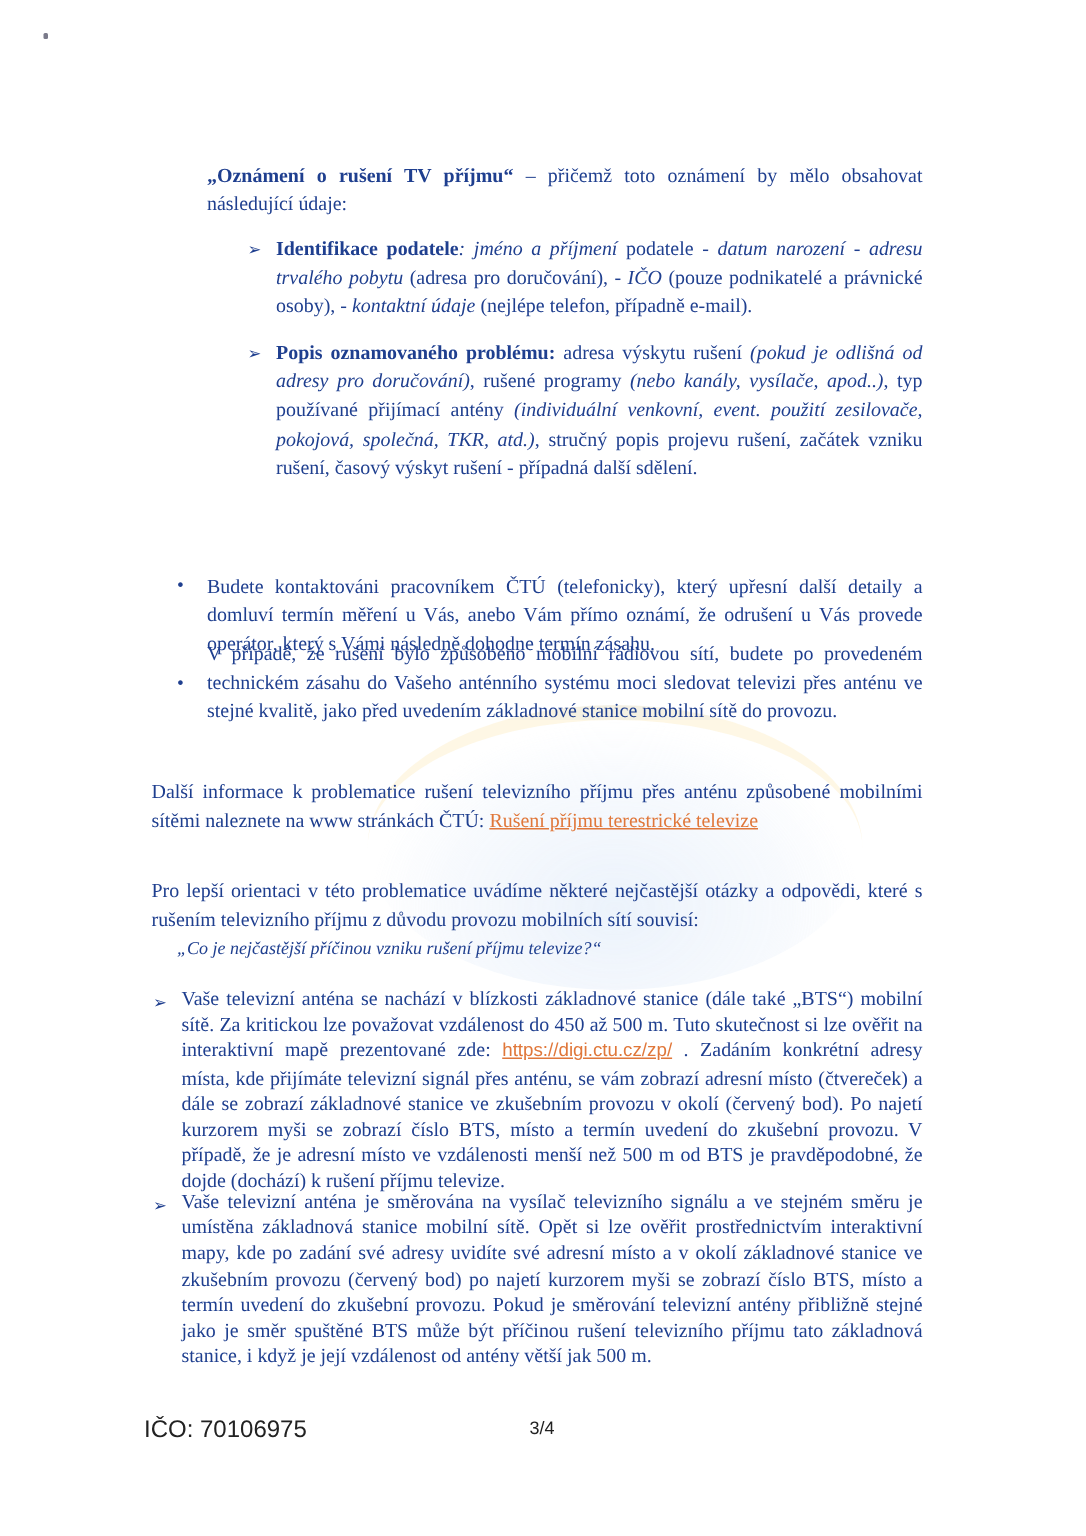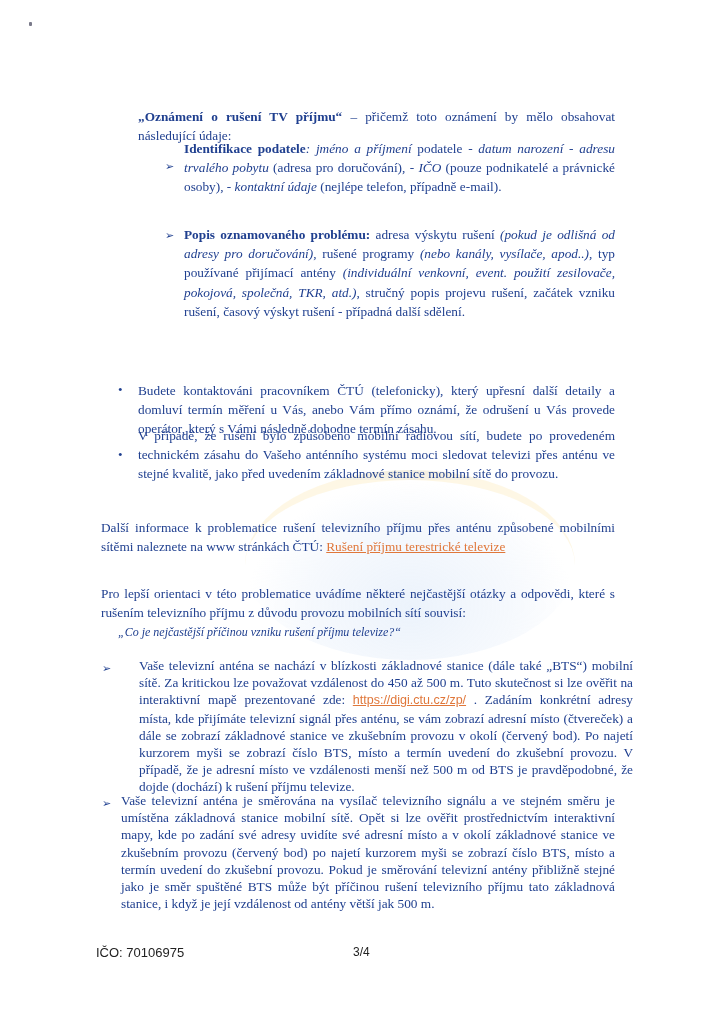--- a/index.html
+++ b/index.html
@@ -18,36 +18,36 @@
   .txt { position: absolute; font-size: 13.3px; line-height: 19.2px; text-align: justify; color: #1f3f8f; }
   .txt b { font-weight: bold; }
   .txt i { font-style: italic; }
   .bullet-arrow { position: absolute; font-size: 11px; color: #1f3f8f; }
   .bullet-dot { position: absolute; font-size: 13px; color: #1f3f8f; }
   .heading { position: absolute; left: 117px; top: 350px; font-size: 18px; font-weight: bold; color: #1f3f8f; white-space: nowrap; }
   .heading .num { display: inline-block; width: 45px; }
   .link { color: #e0773a; text-decoration: underline; }
   .link-sans { color: #e0773a; text-decoration: underline; font-family: "Liberation Sans", sans-serif; font-size: 12.5px; }
   .question { position: absolute; left: 118px; top: 625px; font-size: 12px; font-style: italic; color: #1f3f8f; white-space: nowrap; }
-  .footer-ico { position: absolute; left: 96px; top: 945px; font-family: "Liberation Sans", sans-serif; font-size: 13px; color: #222; }
+  .footer-ico { position: absolute; left: 96px; top: 945px; font-family: "Liberation Sans", sans-serif; font-size: 16px; color: #222; }
   .footer-page { position: absolute; left: 353px; top: 945px; font-family: "Liberation Sans", sans-serif; font-size: 12px; color: #222; }
 </style>
 </head>
 <body>
 
 <div class="page">
   <div class="watermark"></div>
   <div class="speck" style="left:29px;top:22px;"></div>
 
   <div class="txt" style="left:138px;top:107px;width:477px;">
     <b>„Oznámení o rušení TV příjmu“</b><span> – přičemž toto oznámení by mělo obsahovat následující údaje:</span>
   </div>
 
   <span class="bullet-arrow" style="left:165px;top:160px;">➢</span>
-  <div class="txt" style="left:184px;top:139px;width:431px;">
+  <div class="txt" style="left:184px;top:156px;width:431px;">
     <b>Identifikace podatele</b><i>: </i><i>jméno a příjmení</i><span> podatele - </span><i>datum narození - adresu trvalého pobytu</i><span> (adresa pro doručování), - </span><i>IČO</i><span> (pouze podnikatelé a právnické osoby), - </span><i>kontaktní údaje</i><span> (nejlépe telefon, případně e-mail).</span>
   </div>
 
   <span class="bullet-arrow" style="left:165px;top:229px;">➢</span>
   <div class="txt" style="left:184px;top:225px;width:431px;">
     <b>Popis oznamovaného problému:</b><span> adresa výskytu rušení </span><i>(pokud je odlišná od adresy pro doručování)</i><span>, rušené programy </span><i>(nebo kanály, vysílače, apod..)</i><span>, typ používané přijímací antény </span><i>(individuální venkovní, event. použití zesilovače, pokojová, společná, TKR, atd.)</i><span>, stručný popis projevu rušení, začátek vzniku rušení, časový výskyt rušení - případná další sdělení.</span>
   </div>
 
 
   <span class="bullet-dot" style="left:118px;top:382px;">•</span>
@@ -58,21 +58,21 @@
 
   <div class="txt" style="left:101px;top:518px;width:514px;">
     <span>Další informace k problematice rušení televizního příjmu přes anténu způsobené mobilními sítěmi naleznete na www stránkách ČTÚ: </span><a class="link">Rušení příjmu terestrické televize</a>
   </div>
 
   <div class="txt" style="left:101px;top:584px;width:514px;">Pro lepší orientaci v této problematice uvádíme některé nejčastější otázky a odpovědi, které s rušením televizního příjmu z důvodu provozu mobilních sítí souvisí:</div>
 
   <div class="question">„Co je nejčastější příčinou vzniku rušení příjmu televize?“</div>
 
   <span class="bullet-arrow" style="left:102px;top:662px;">➢</span>
-  <div class="txt" style="left:121px;top:657px;width:494px;line-height:17.2px;margin-left:18px;">
+  <div class="txt" style="left:121px;top:657px;width:494px;line-height:17.2px;">
     <span>Vaše televizní anténa se nachází v blízkosti základnové stanice (dále také „BTS“) mobilní sítě. Za kritickou lze považovat vzdálenost do 450 až 500 m. Tuto skutečnost si lze ověřit na interaktivní mapě prezentované zde: </span><a class="link-sans">https://digi.ctu.cz/zp/</a><span> . Zadáním konkrétní adresy místa, kde přijímáte televizní signál přes anténu, se vám zobrazí adresní místo (čtvereček) a dále se zobrazí základnové stanice ve zkušebním provozu v okolí (červený bod). Po najetí kurzorem myši se zobrazí číslo BTS, místo a termín uvedení do zkušební provozu. V případě, že je adresní místo ve vzdálenosti menší než 500 m od BTS je pravděpodobné, že dojde (dochází) k rušení příjmu televize.</span>
   </div>
 
   <span class="bullet-arrow" style="left:102px;top:797px;">➢</span>
   <div class="txt" style="left:121px;top:792px;width:494px;line-height:17.2px;">Vaše televizní anténa je směrována na vysílač televizního signálu a ve stejném směru je umístěna základnová stanice mobilní sítě. Opět si lze ověřit prostřednictvím interaktivní mapy, kde po zadání své adresy uvidíte své adresní místo a v okolí základnové stanice ve zkušebním provozu (červený bod) po najetí kurzorem myši se zobrazí číslo BTS, místo a termín uvedení do zkušební provozu. Pokud je směrování televizní antény přibližně stejné jako je směr spuštěné BTS může být příčinou rušení televizního příjmu tato základnová stanice, i když je její vzdálenost od antény větší jak 500 m.</div>
 
   <div class="footer-ico">IČO: 70106975</div>
   <div class="footer-page">3/4</div>
 </div>
 

